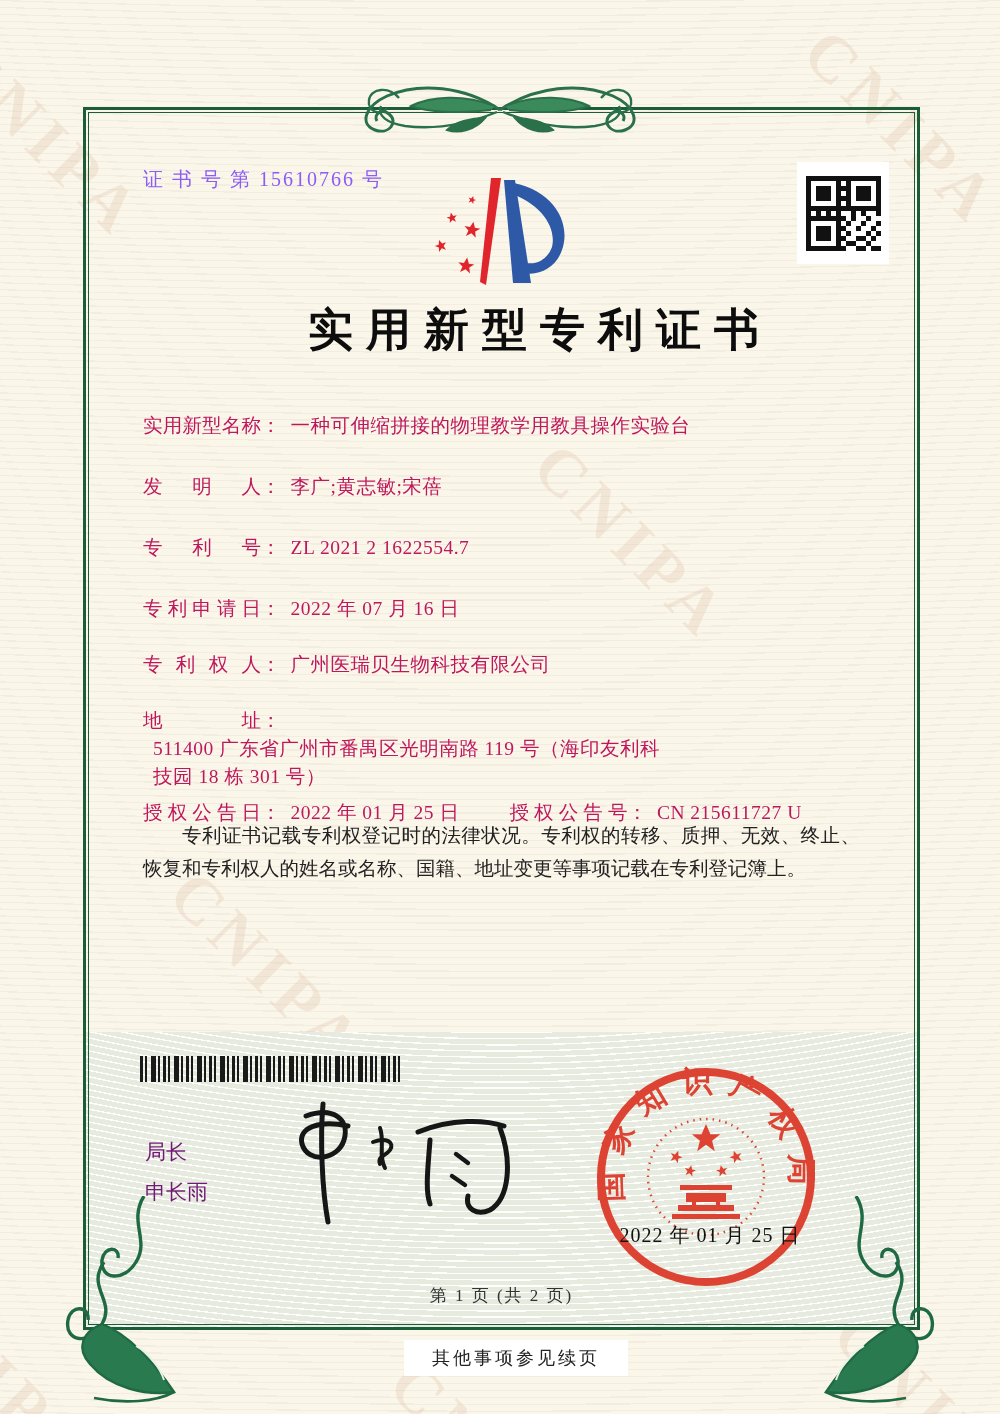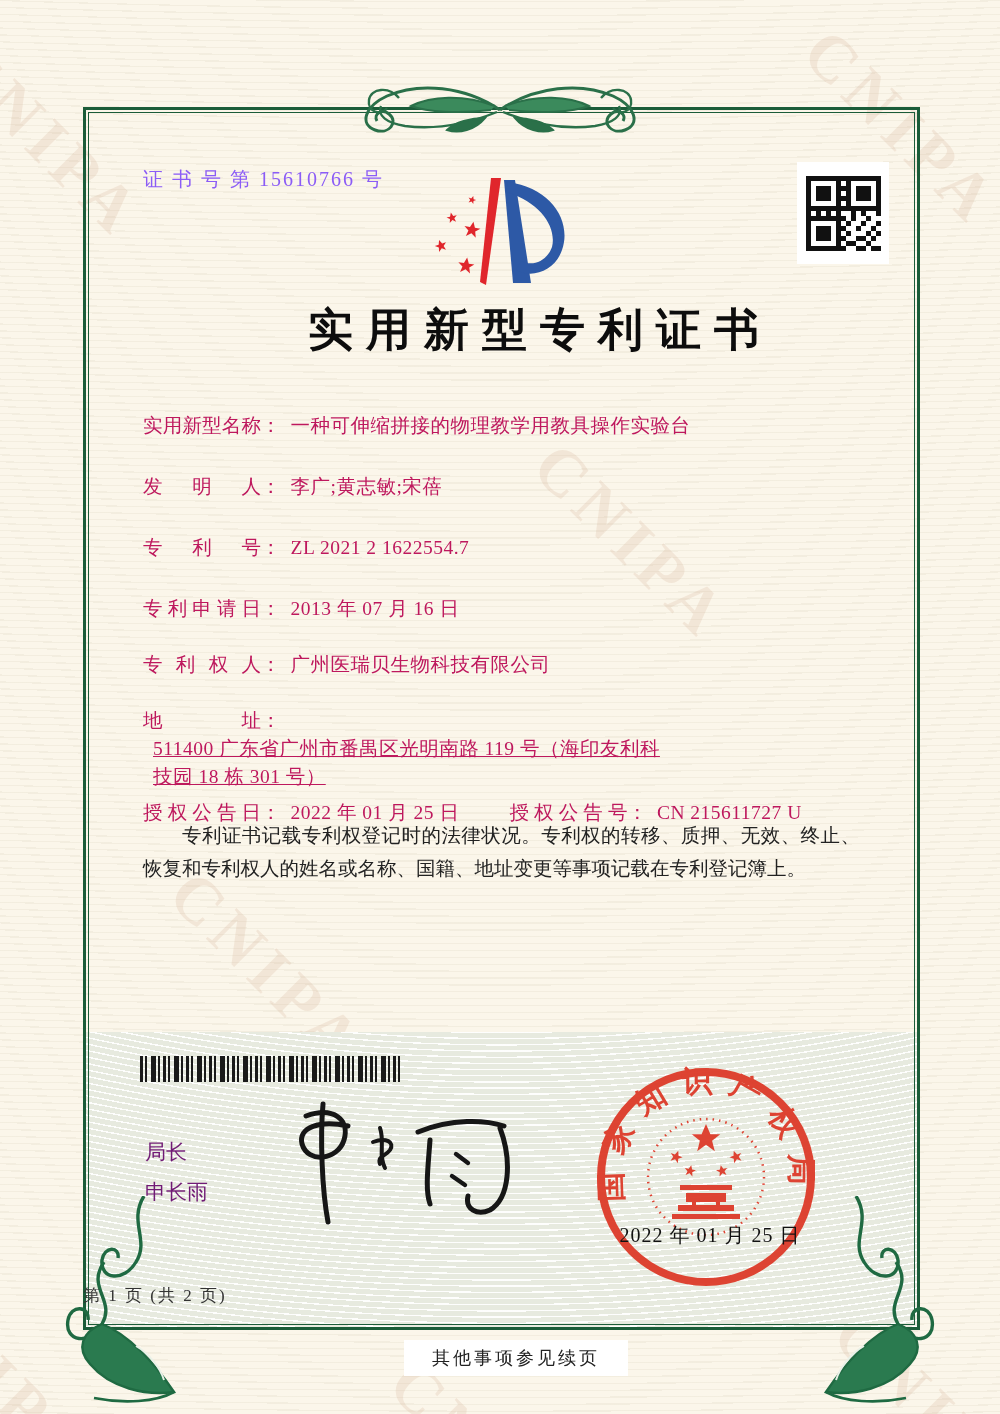--- a/index.html
+++ b/index.html
@@ -37,39 +37,39 @@
   .title{position:absolute;left:0;top:300px;width:1000px;text-align:center;
     font-size:45px;font-weight:bold;color:#0d0d0d;letter-spacing:13px;padding-left:40px;}
 
   .fields{position:absolute;left:143px;top:412px;width:720px;font-size:19.5px;color:#be185d;}
   .row{line-height:28px;margin-bottom:33px;white-space:nowrap;}
   .row.tight{margin-bottom:28px;}
   .row.addr{margin-bottom:8px;white-space:normal;}
   .flabel{display:inline-block;width:118px;text-align:justify;text-align-last:justify;vertical-align:top;}
   .colon{vertical-align:top;}
   .fvalue{margin-left:10px;vertical-align:top;display:inline-block;letter-spacing:.5px;}
-  .addr .fvalue{white-space:pre-line;width:575px;text-decoration:underline;}
+  .addr .fvalue{white-space:pre-line;width:575px;}
   .pair2{margin-left:50px;}
 
   .paras{position:absolute;left:143px;top:820px;width:717px;font-size:19.5px;line-height:1.68;
     color:#222;text-align:justify;}
   .paras p{margin:0;text-indent:2em;}
 
   .barcode{position:absolute;left:140px;top:1056px;width:262px;height:26px;background:
     repeating-linear-gradient(90deg,#1a1a1a 0 3px,rgba(0,0,0,0) 3px 5px,#1a1a1a 5px 7px,rgba(0,0,0,0) 7px 11px,
     #1a1a1a 11px 16px,rgba(0,0,0,0) 16px 18px,#1a1a1a 18px 20px,rgba(0,0,0,0) 20px 23px);}
 
   .signer{position:absolute;left:145px;top:1132px;font-size:21px;color:#701a75;line-height:40px;}
   .signature{position:absolute;left:262px;top:1096px;}
 
   .seal{position:absolute;left:591px;top:1062px;mix-blend-mode:multiply;opacity:.95;}
   .seal-date{position:absolute;left:600px;top:1222px;width:220px;text-align:center;
     font-size:20px;color:#111;letter-spacing:1px;z-index:6;}
 
-  .page-num{position:absolute;left:83px;top:1284px;width:837px;font-size:17px;color:#333;letter-spacing:2px;z-index:6;}
+  .page-num{position:absolute;left:83px;top:1284px;width:837px;text-align:center;font-size:17px;color:#333;letter-spacing:2px;z-index:6;}
   .note-wrap{position:absolute;left:16px;top:1340px;width:1000px;text-align:center;z-index:6;}
   .note{display:inline-block;background:#fff;padding:6px 28px;font-size:18px;color:#222;letter-spacing:3px;}
 </style>
 </head>
 <body>
 
 <div class="page">
 
   <div class="paper-texture"></div>
 
@@ -167,21 +167,21 @@
       <div class="row">
         <span class="flabel">实用新型名称</span><span class="colon">：</span><span class="fvalue">一种可伸缩拼接的物理教学用教具操作实验台</span>
       </div>
       <div class="row">
         <span class="flabel">发明人</span><span class="colon">：</span><span class="fvalue">李广;黄志敏;宋蓓</span>
       </div>
       <div class="row">
         <span class="flabel">专利号</span><span class="colon">：</span><span class="fvalue">ZL 2021 2 1622554.7</span>
       </div>
       <div class="row tight">
-        <span class="flabel">专利申请日</span><span class="colon">：</span><span class="fvalue">2013 年 07 月 16 日</span>
+        <span class="flabel">专利申请日</span><span class="colon">：</span><span class="fvalue">2022 年 07 月 16 日</span>
       </div>
       <div class="row tight">
         <span class="flabel">专利权人</span><span class="colon">：</span><span class="fvalue">广州医瑞贝生物科技有限公司</span>
       </div>
       <div class="row addr">
         <span class="flabel">地址</span><span class="colon">：</span><span class="fvalue">511400 广东省广州市番禺区光明南路 119 号（海印友利科
 技园 18 栋 301 号）</span>
       </div>
       <div class="row">
         <span class="flabel">授权公告日</span><span class="colon">：</span><span class="fvalue">2022 年 01 月 25 日</span><span class="flabel pair2">授权公告号</span><span class="colon">：</span><span class="fvalue">CN 215611727 U</span>

